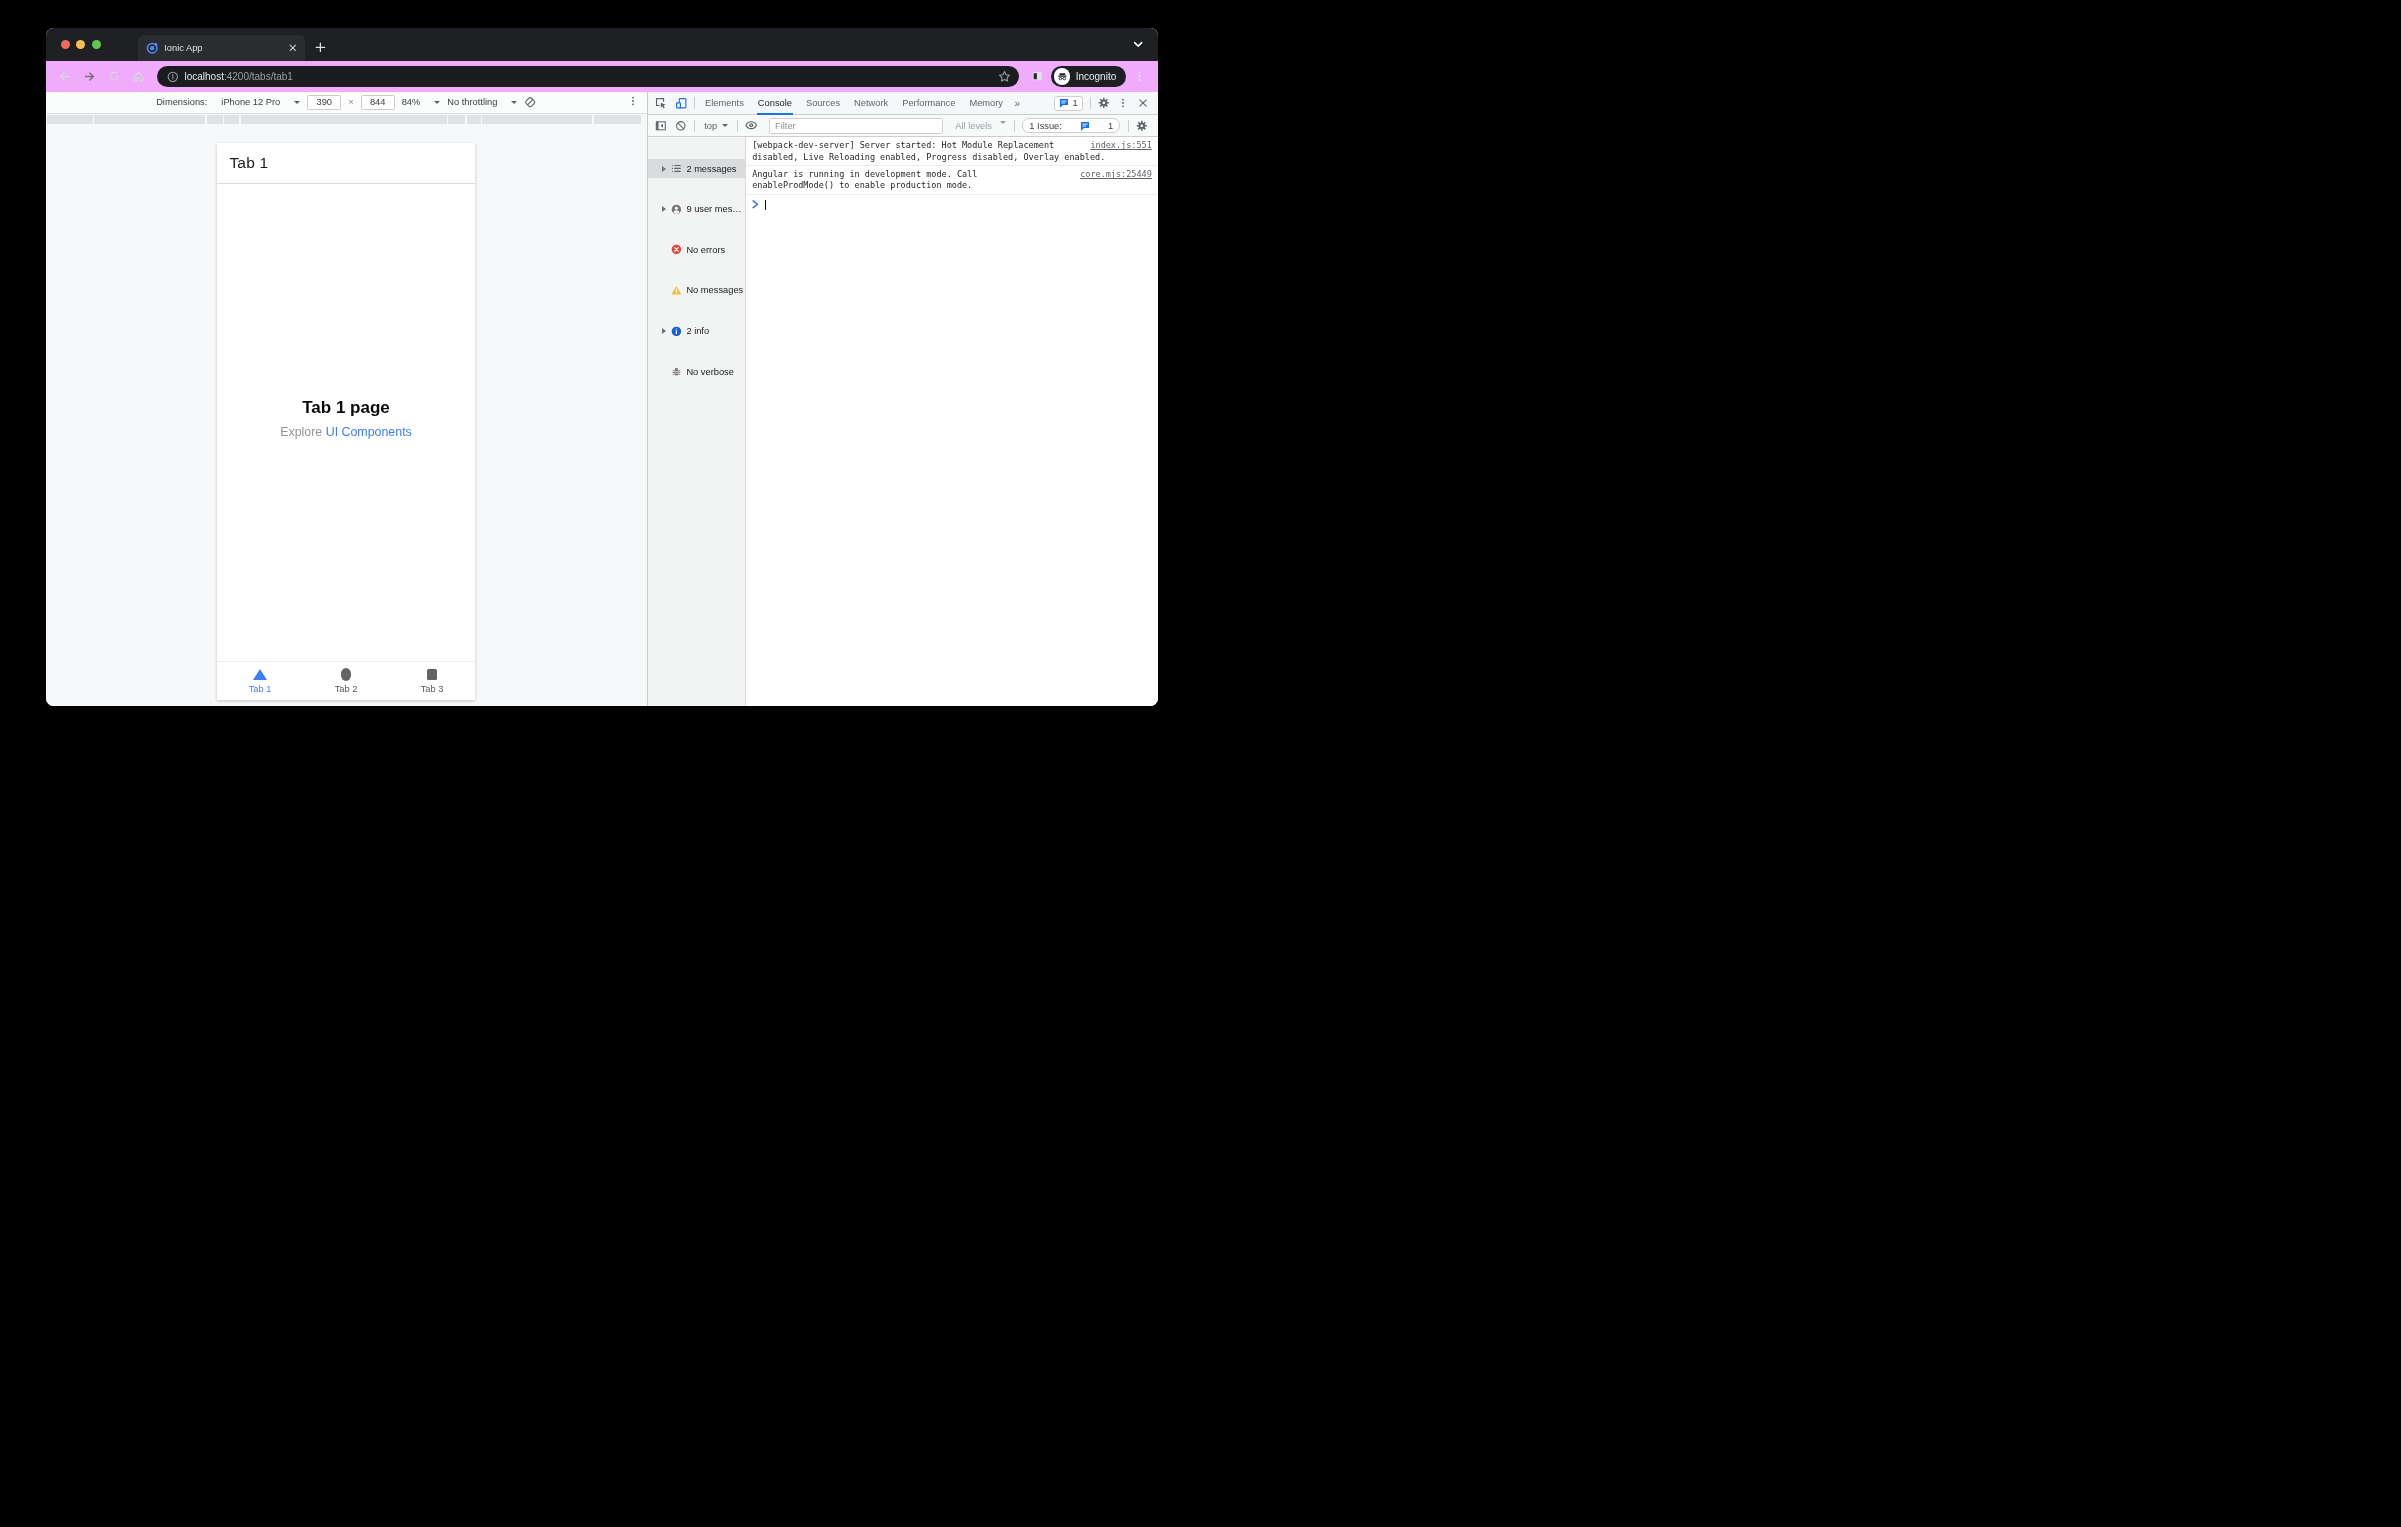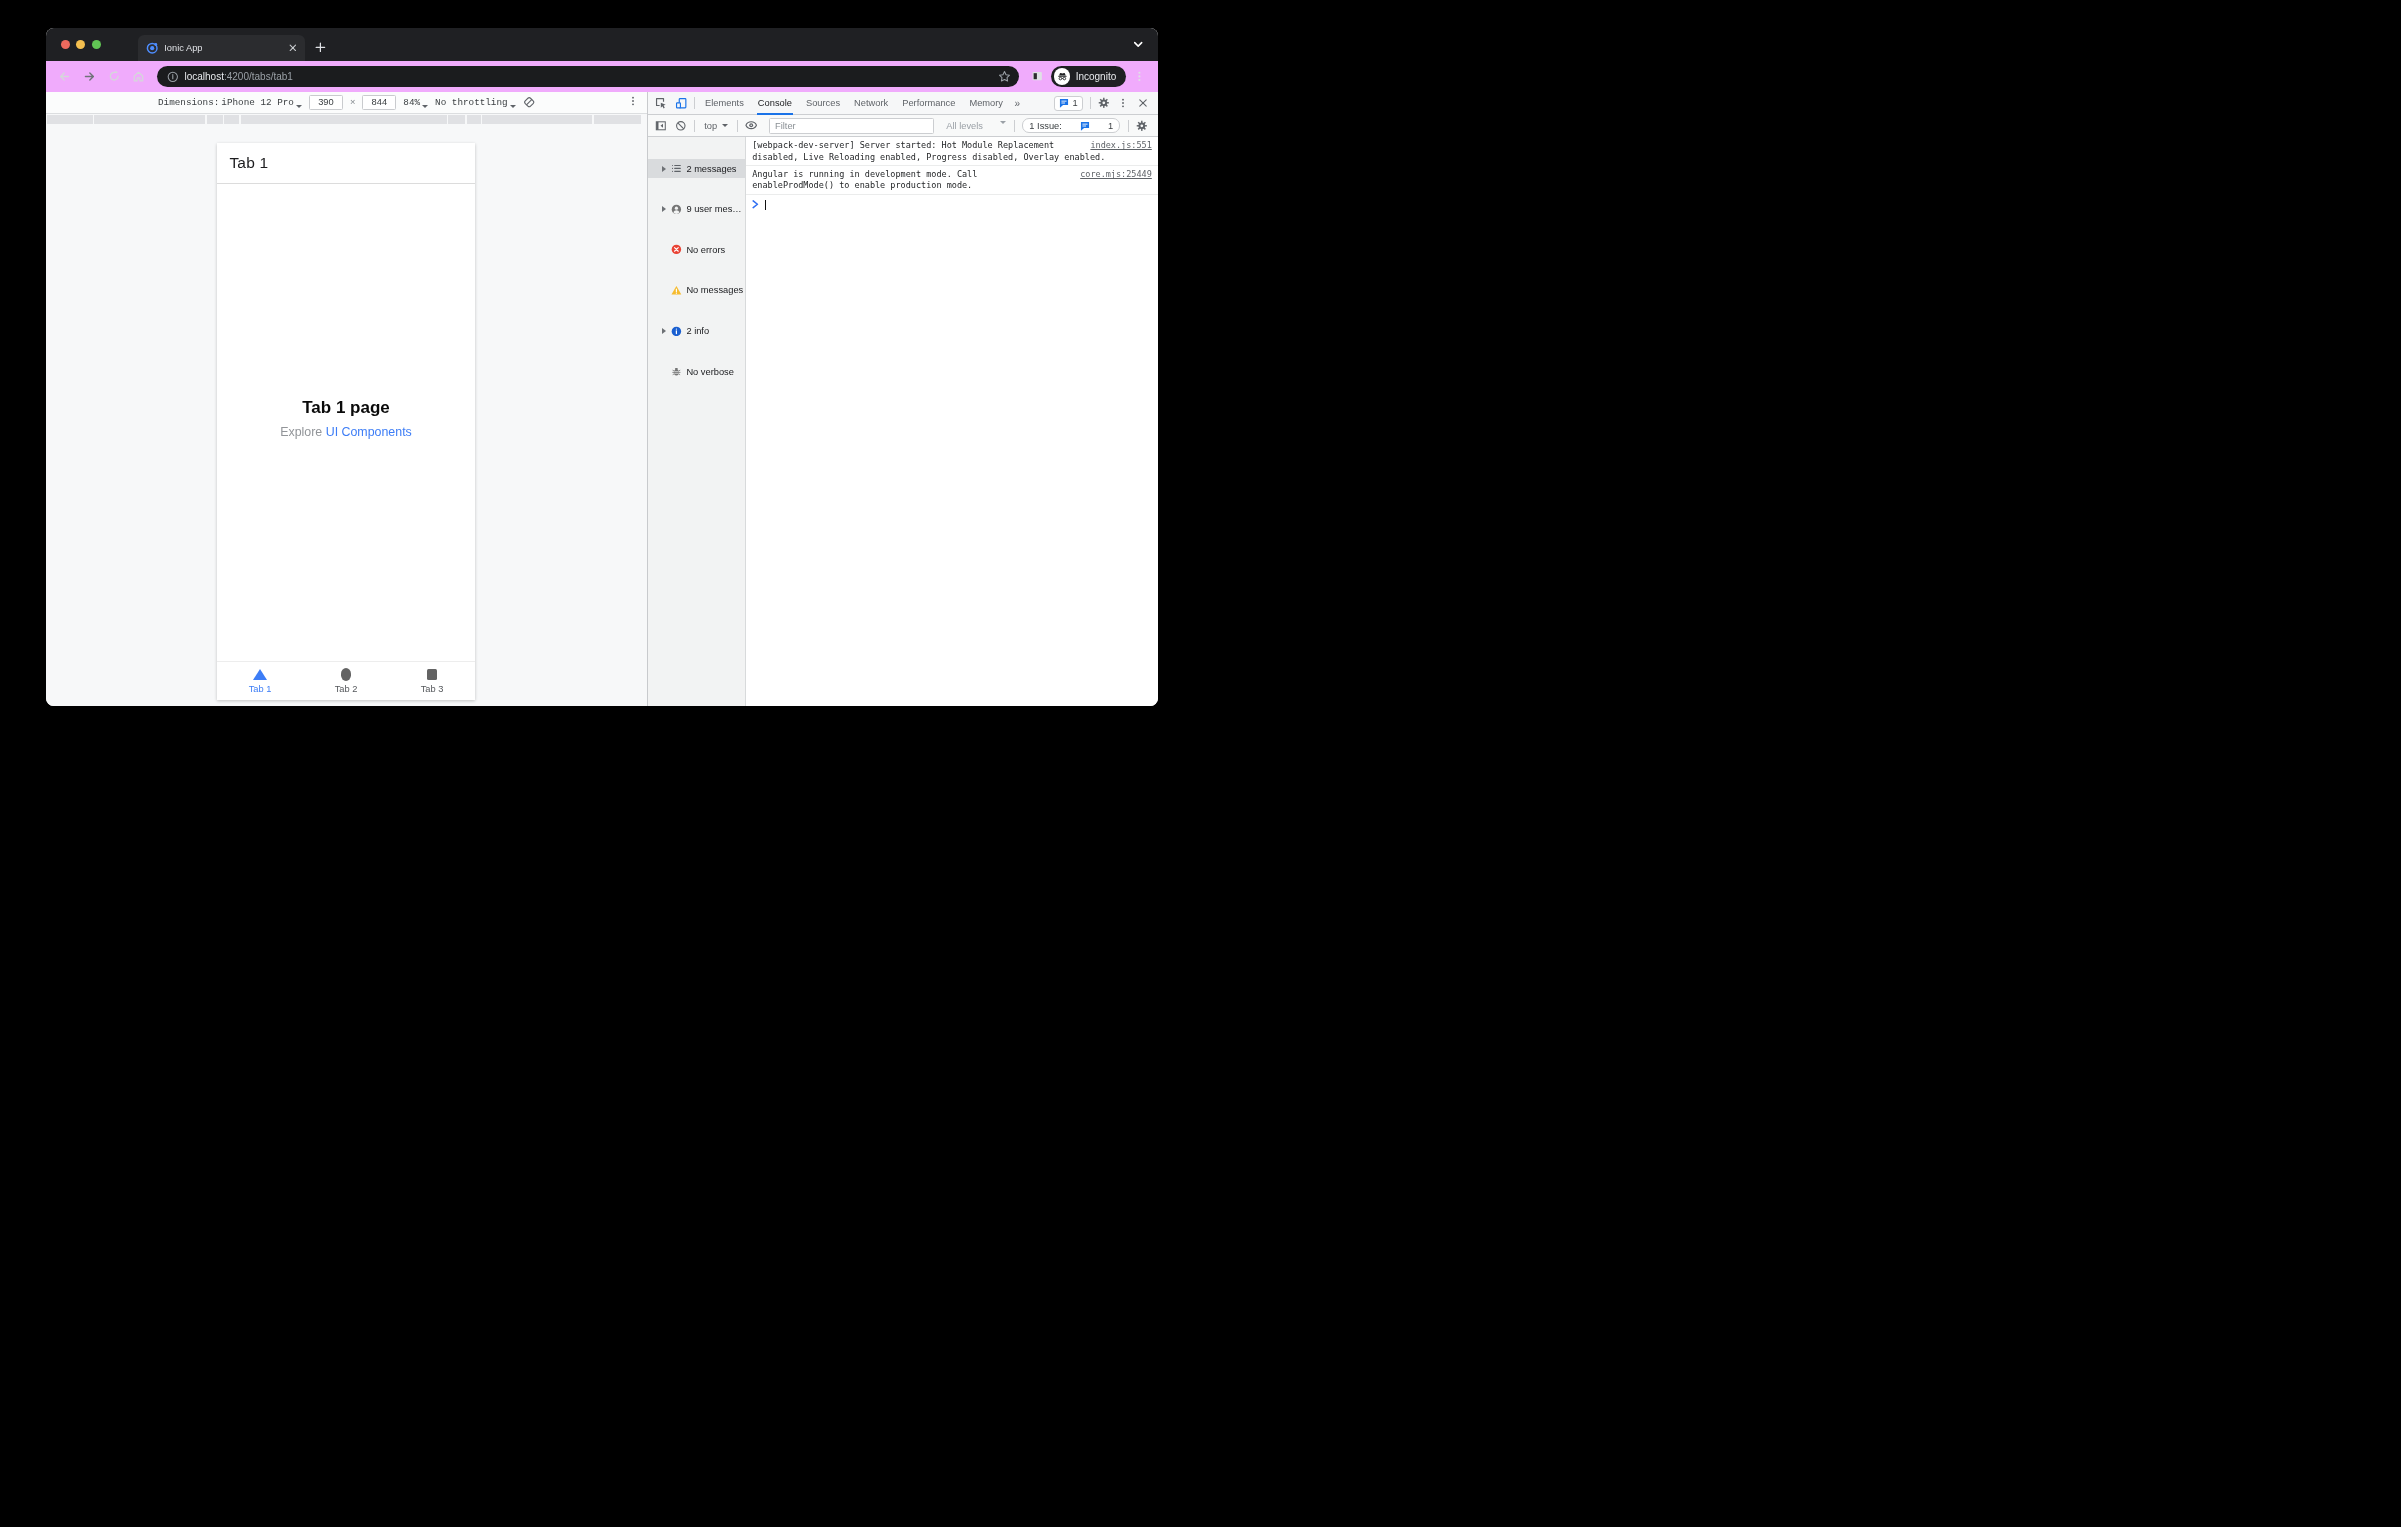--- a/index.html
+++ b/index.html
@@ -40,21 +40,21 @@
   .incog-label { color:#e8eaed; font-size:10px; }
 
   
   .content { flex:1; display:flex; min-height:0; }
 
   
   .device-pane { width:601px; flex:none; display:flex; flex-direction:column; background:#f7f8f9; }
   .device-toolbar { height:21.7px; flex:none; background:#fbfcfc; border-bottom:0.8px solid #dcdee0;
                     display:flex; align-items:center; justify-content:center; gap:7px;
                     font-size:9.3px; color:#3c4043; position:relative; }
-  .dt-group { display:flex; align-items:flex-end; gap:2px;font-family:Liberation Mono, monospace; }
+  .dt-group { display:flex; align-items:center; gap:14px; }
   .dim-input { width:34px; height:15.5px; border:0.8px solid #c9cbce; border-radius:1.5px; background:#fff;
                font-size:9.3px; color:#3c4043; text-align:center; font-family:"Liberation Sans",sans-serif; }
   .caret-down { width:0; height:0; border-left:3.1px solid transparent; border-right:3.1px solid transparent;
                 border-top:3.9px solid #5f6368; display:inline-block; }
   .x-sep { color:#80868b; }
   .devbar-menu { position:absolute; right:9.3px; top:3.9px; }
   .mq-bar { height:11.6px; flex:none; display:flex; gap:1.5px; padding:1.5px 1.5px 1.5px 0.8px; background:#f7f8f9; }
   .mq-bar div { background:#e0e1e4; height:8.5px; border-radius:0; }
   .remote-area { flex:1; position:relative; }
 
@@ -91,21 +91,21 @@
   .issue-chip { display:flex; align-items:center; gap:3.1px; border:0.8px solid #ccced1; border-radius:3.1px;
                 padding:1.5px 4.6px; margin:0 3.1px; background:#fff; color:#3c4043; }
   .dt-right { margin-left:auto; display:flex; align-items:center; }
 
   .dt-ctoolbar { height:22.4px; flex:none; background:#f8f9f9; border-bottom:0.8px solid #ccced1;
                  display:flex; align-items:center; padding:0 6.2px 0 3.1px; color:#5f6368; font-size:9.3px; }
   .ctx-sel { display:flex; align-items:center; gap:4.6px; padding:0 6.2px; }
   .filter-input { flex:1; height:16.2px; margin:0 7.7px; border:0.8px solid #ccced1; border-radius:1.5px; background:#fff;
                   font-size:9.3px; color:#202124; padding:0 5.4px; font-family:"Liberation Sans",sans-serif; min-width:0; }
   .filter-input::placeholder { color:#8a9095; }
-  .levels { display:flex; align-items:flex-start; gap:17px; color:#9aa0a6; padding:0 4.6px; white-space:nowrap; }
+  .levels { display:flex; align-items:flex-start; gap:8px; color:#9aa0a6; padding:0 4.6px; white-space:nowrap; }
   .levels .caret-down { border-top-color:#9aa0a6; }
   .issue-btn { display:flex; align-items:center; gap:18px; border:0.8px solid #ccced1; border-radius:7px;
                padding:1.5px 6.2px; margin:0 4.6px; background:#fff; color:#3c4043; white-space:nowrap; }
 
   .dt-body { flex:1; display:flex; min-height:0; }
   .console-sidebar { width:98px; flex:none; background:#f2f3f3; border-right:0.8px solid #d8dadb; padding-top:0; }
   .cs-item { height:18.6px; display:flex; align-items:center; gap:3.9px; padding-left:12px; font-size:9.3px; color:#202124; white-space:nowrap;margin-top:22px; }
   .cs-item.selected { background:#d9dbdd; }
   .cs-exp { width:7px; flex:none; display:flex; align-items:center; justify-content:center; }
   .cs-exp .tri { width:0; height:0; border-top:3.1px solid transparent; border-bottom:3.1px solid transparent;

